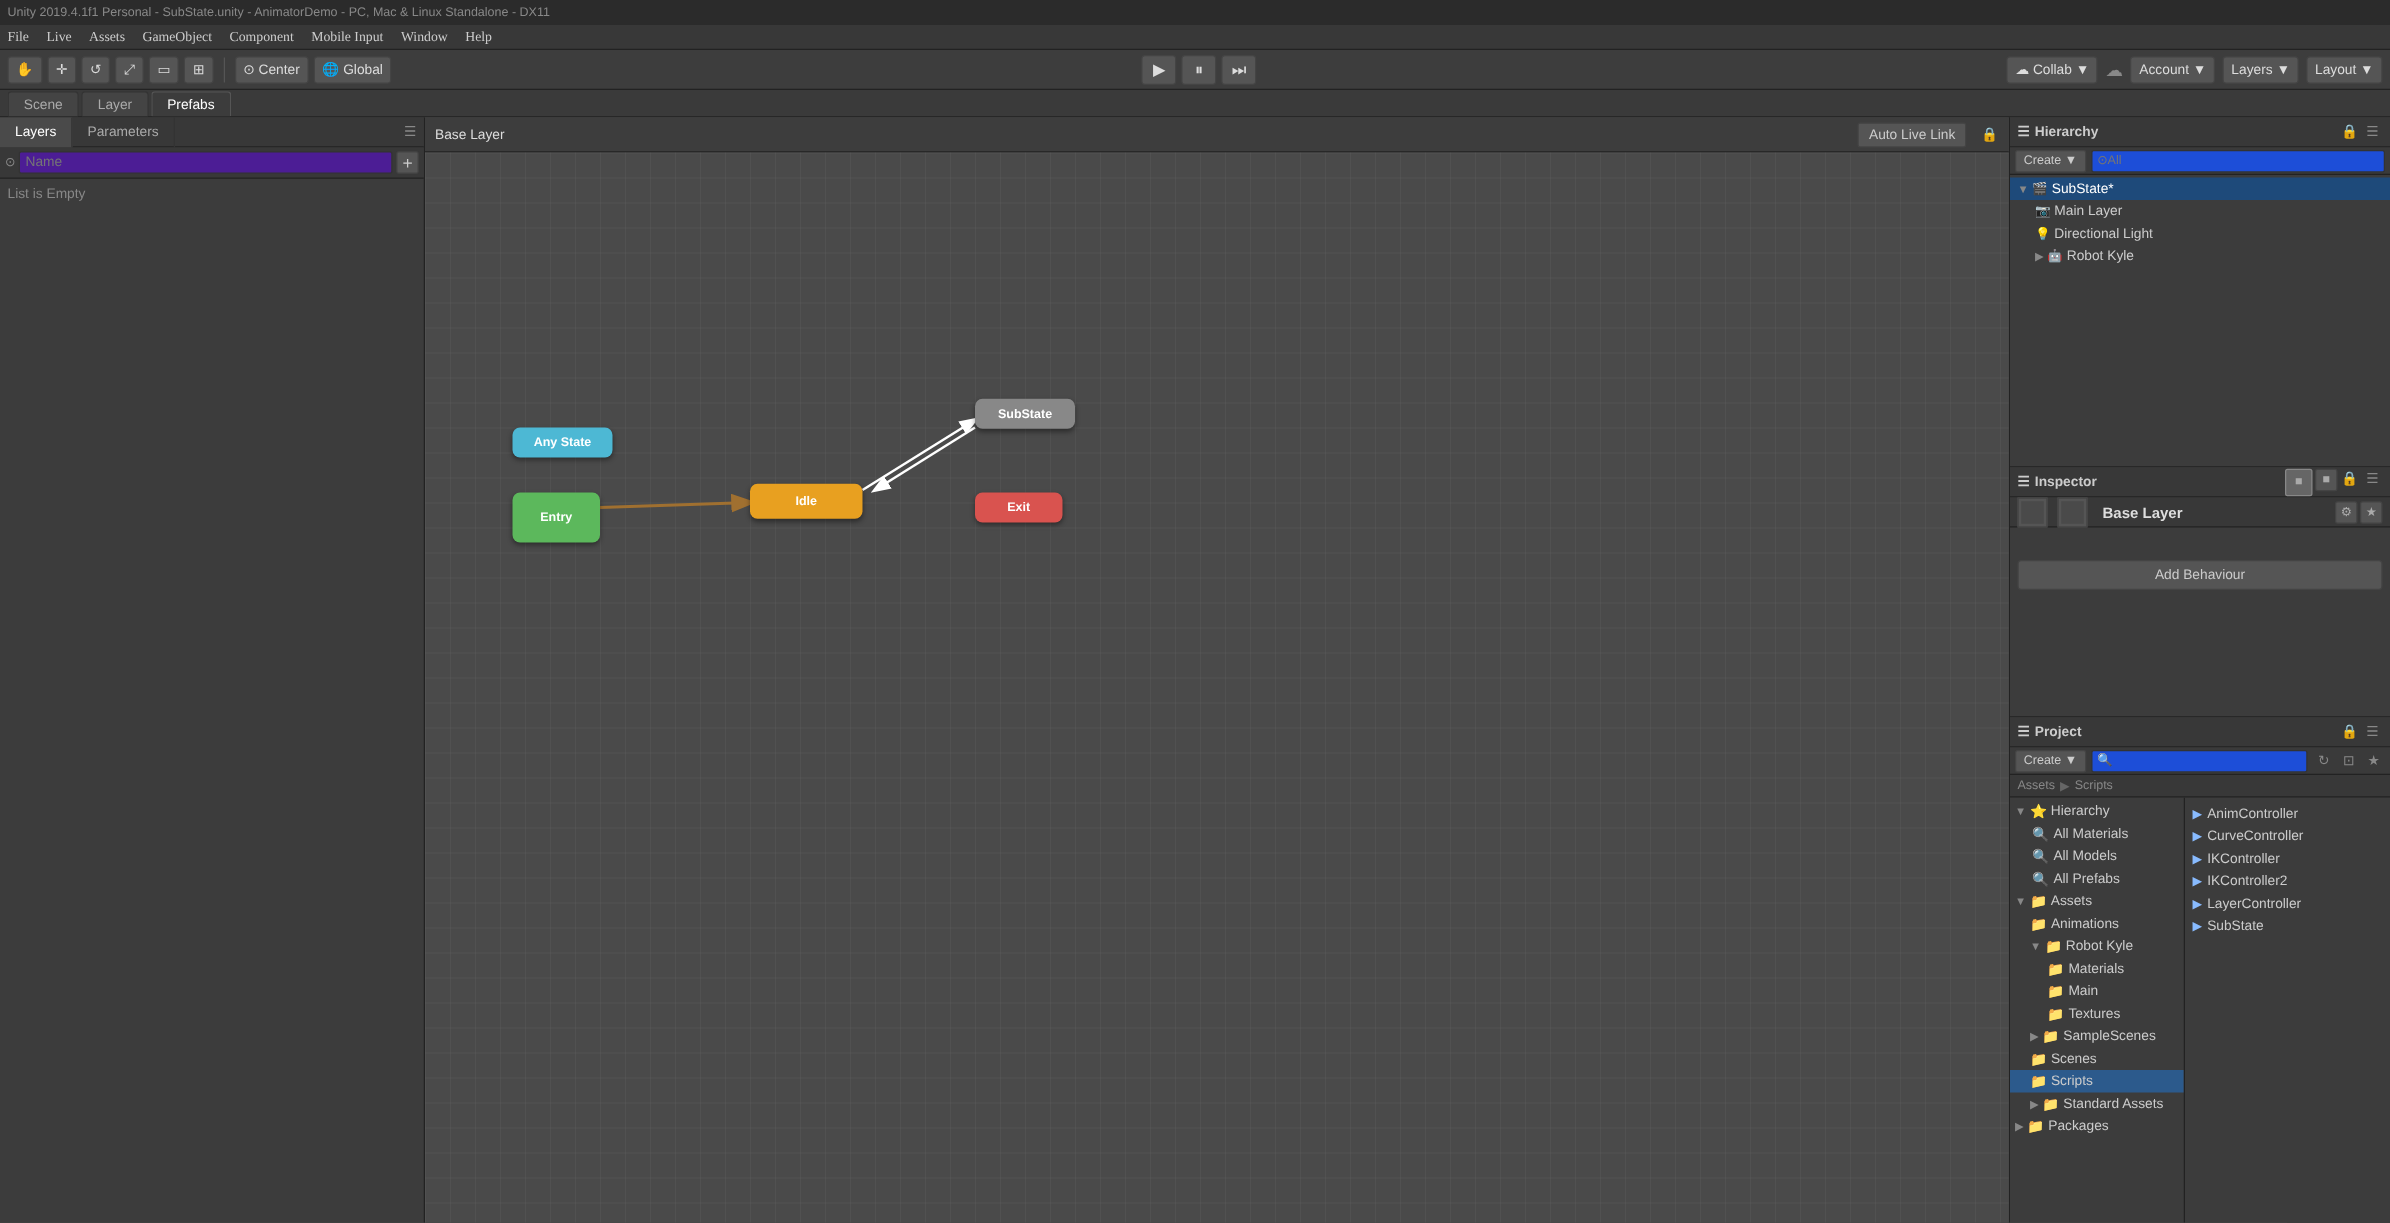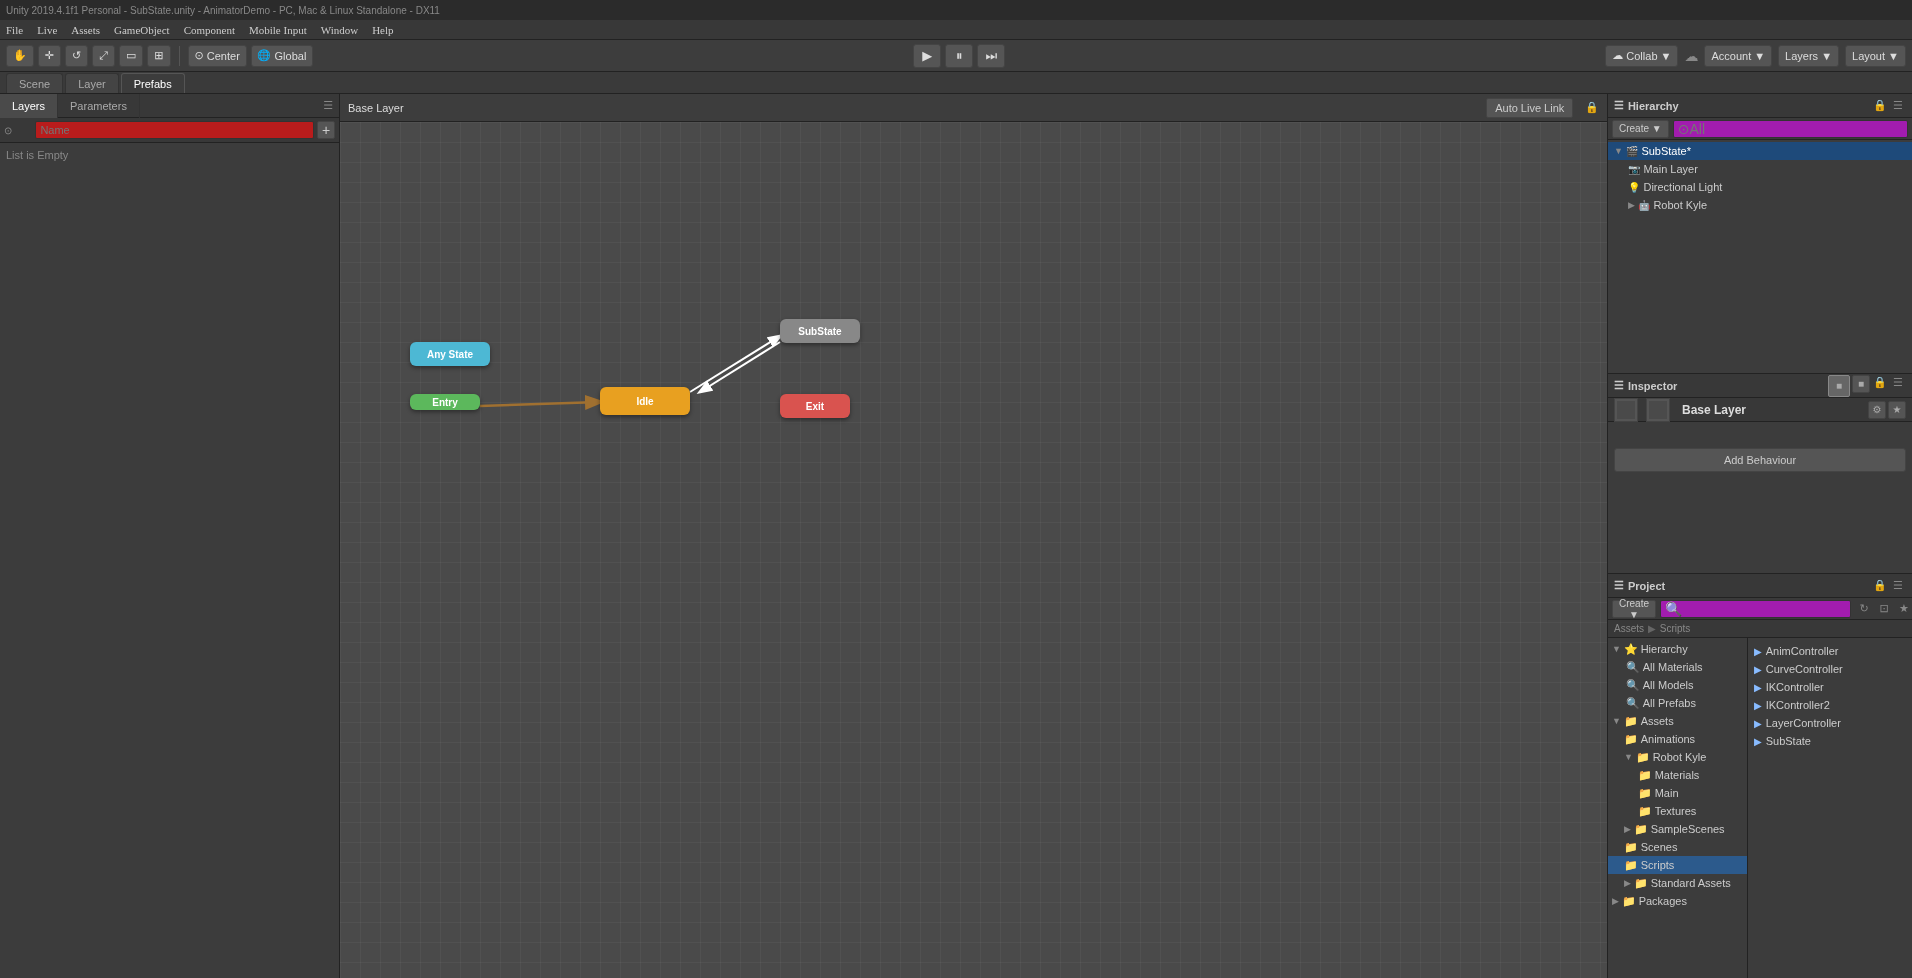--- a/index.html
+++ b/index.html
@@ -166,28 +166,27 @@
     .panel-search-bar {
       display: flex;
       align-items: center;
       padding: 3px 4px;
       background: #383838;
       border-bottom: 1px solid #222;
       gap: 3px;
     }
     .panel-search-bar input {
       flex: 1;
-      background: #b91c1c;
+      background: #4c1d95;
       border: 1px solid #333;
       color: #ccc;
       height: 18px;
       border-radius: 2px;
       padding: 0 4px;
       font-size: 11px;
-      margin-left: 20px;
     }
     .panel-add-btn {
       background: #555;
       border: 1px solid #444;
       color: #ccc;
       width: 18px;
       height: 18px;
       border-radius: 2px;
       cursor: pointer;
       display: flex;
@@ -261,21 +260,21 @@
       box-shadow: 0 2px 4px rgba(0,0,0,0.4);
       white-space: nowrap;
     }
     .node-any-state {
       background: #4db8d4;
       width: 80px; height: 24px;
       left: 70px; top: 220px;
     }
     .node-entry {
       background: #5cb85c;
-      width: 70px; height: 16px;
+      width: 70px; height: 40px;
       left: 70px; top: 272px;
     }
     .node-idle {
       background: #e8a020;
       width: 90px; height: 28px;
       left: 260px; top: 265px;
     }
     .node-substate {
       background: #888;
       width: 80px; height: 24px;
@@ -354,27 +353,27 @@
       padding: 0 6px;
       font-size: 10px;
       border-radius: 2px;
       cursor: pointer;
       display: flex;
       align-items: center;
       gap: 2px;
     }
     .search-box {
       flex: 1;
-      background: #a21caf;
+      background: #1d4ed8;
       border: 1px solid #333;
       color: #ccc;
       height: 18px;
       border-radius: 2px;
       padding: 0 4px;
-      font-size: 14px;
+      font-size: 10px;
     }
     .hierarchy-content {
       flex: 1;
       overflow-y: auto;
       padding: 2px 0;
     }
     .hierarchy-item {
       display: flex;
       align-items: center;
       height: 18px;

